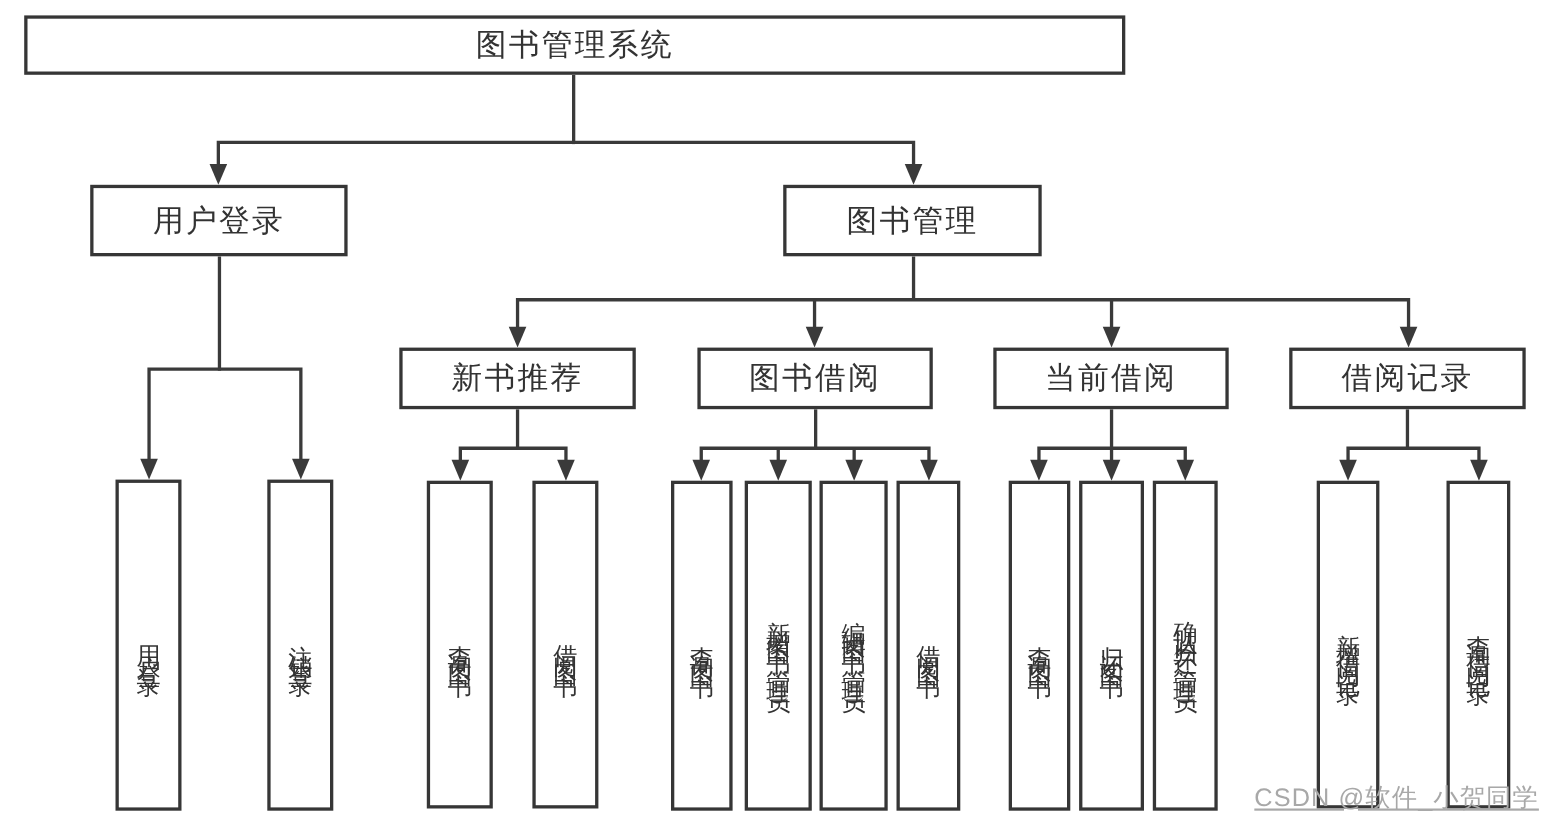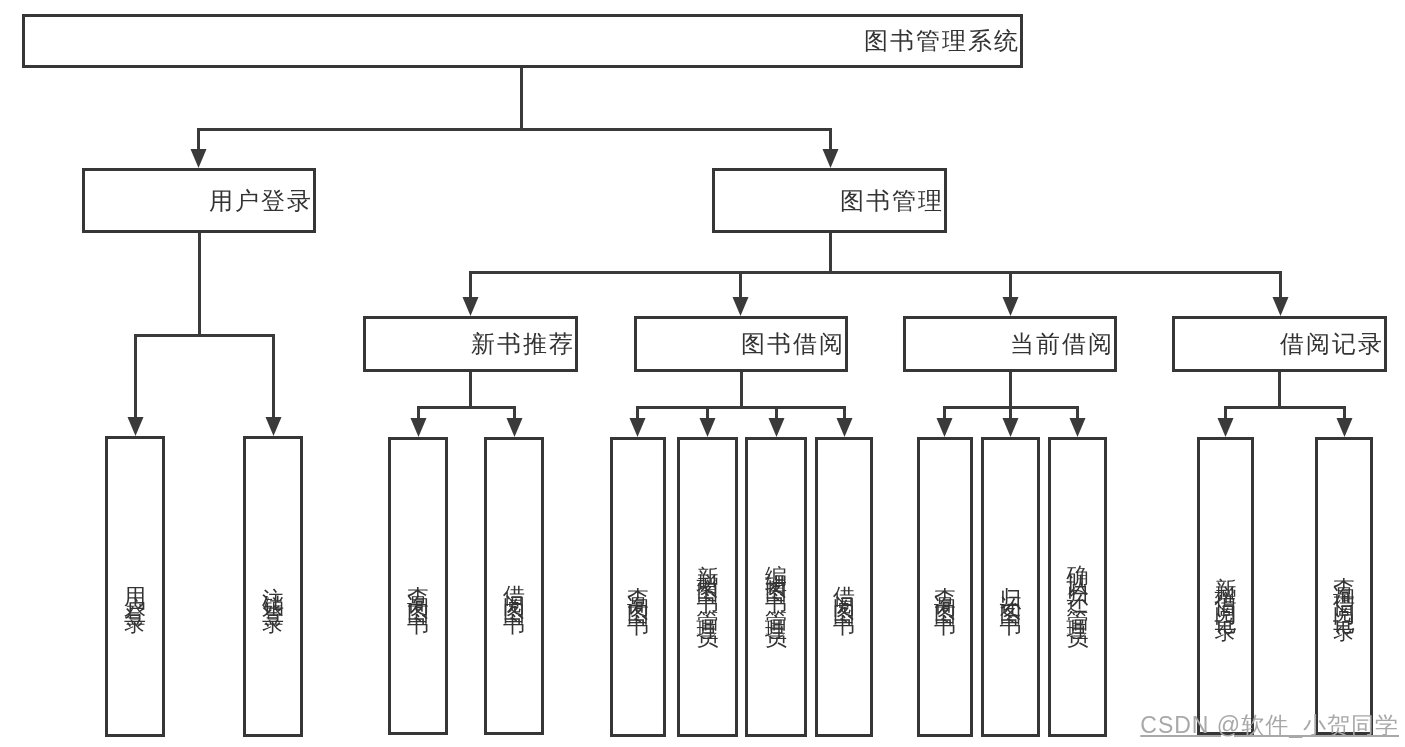--- a/index.html
+++ b/index.html
@@ -6,21 +6,21 @@
   .canvas{
     position:relative;width:1405px;height:747px;background:#ffffff;
     font-family:"Liberation Sans","DejaVu Sans",sans-serif;color:#333333;overflow:hidden;
   }
   svg.connectors{position:absolute;left:0;top:0;z-index:1;}
   .node{
     position:absolute;box-sizing:border-box;background:#ffffff;
     border:3px solid #363636;display:flex;align-items:center;justify-content:center;
     z-index:2;
   }
-  .node.h{font-size:24px;letter-spacing:2px;white-space:nowrap;justify-content:flex-end;}
+  .node.h{font-size:28px;letter-spacing:2px;white-space:nowrap;}
   .node.v{font-size:22px;}
   .node.v .label{writing-mode:vertical-rl;letter-spacing:9px;line-height:1;}
   .watermark{
     position:absolute;right:6px;top:710px;z-index:3;
     font-size:23px;letter-spacing:1px;color:#a8a8a8;white-space:nowrap;text-decoration:underline;
   }
 </style>
 </head>
 <body>
 

